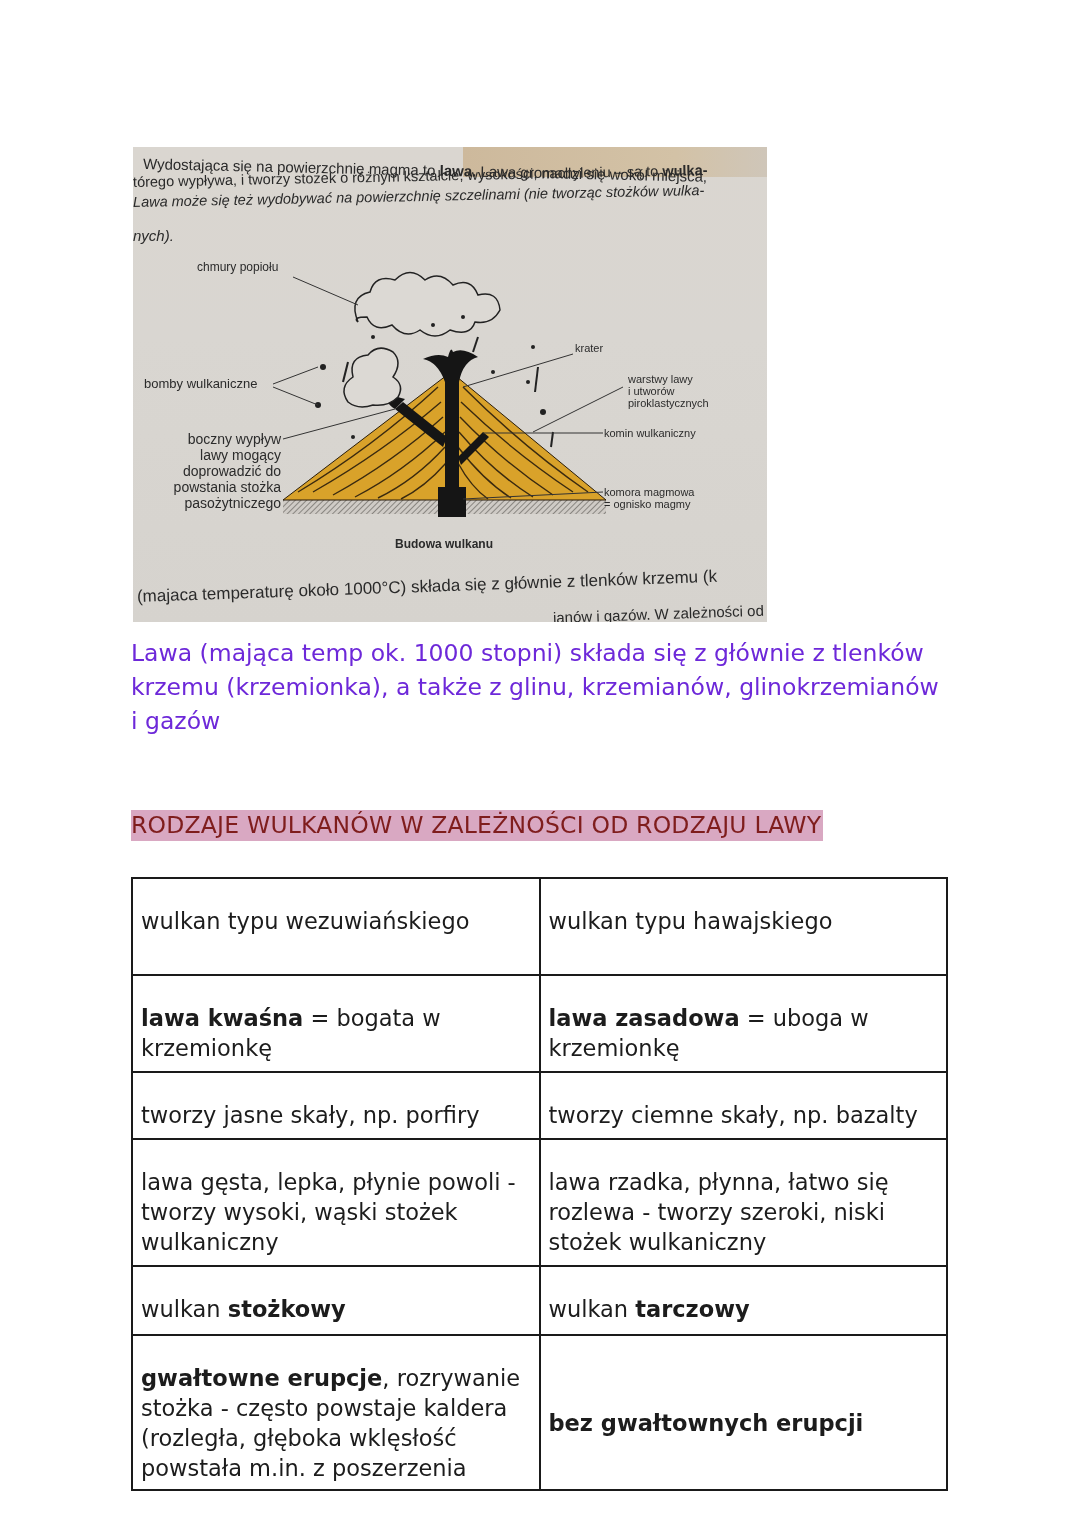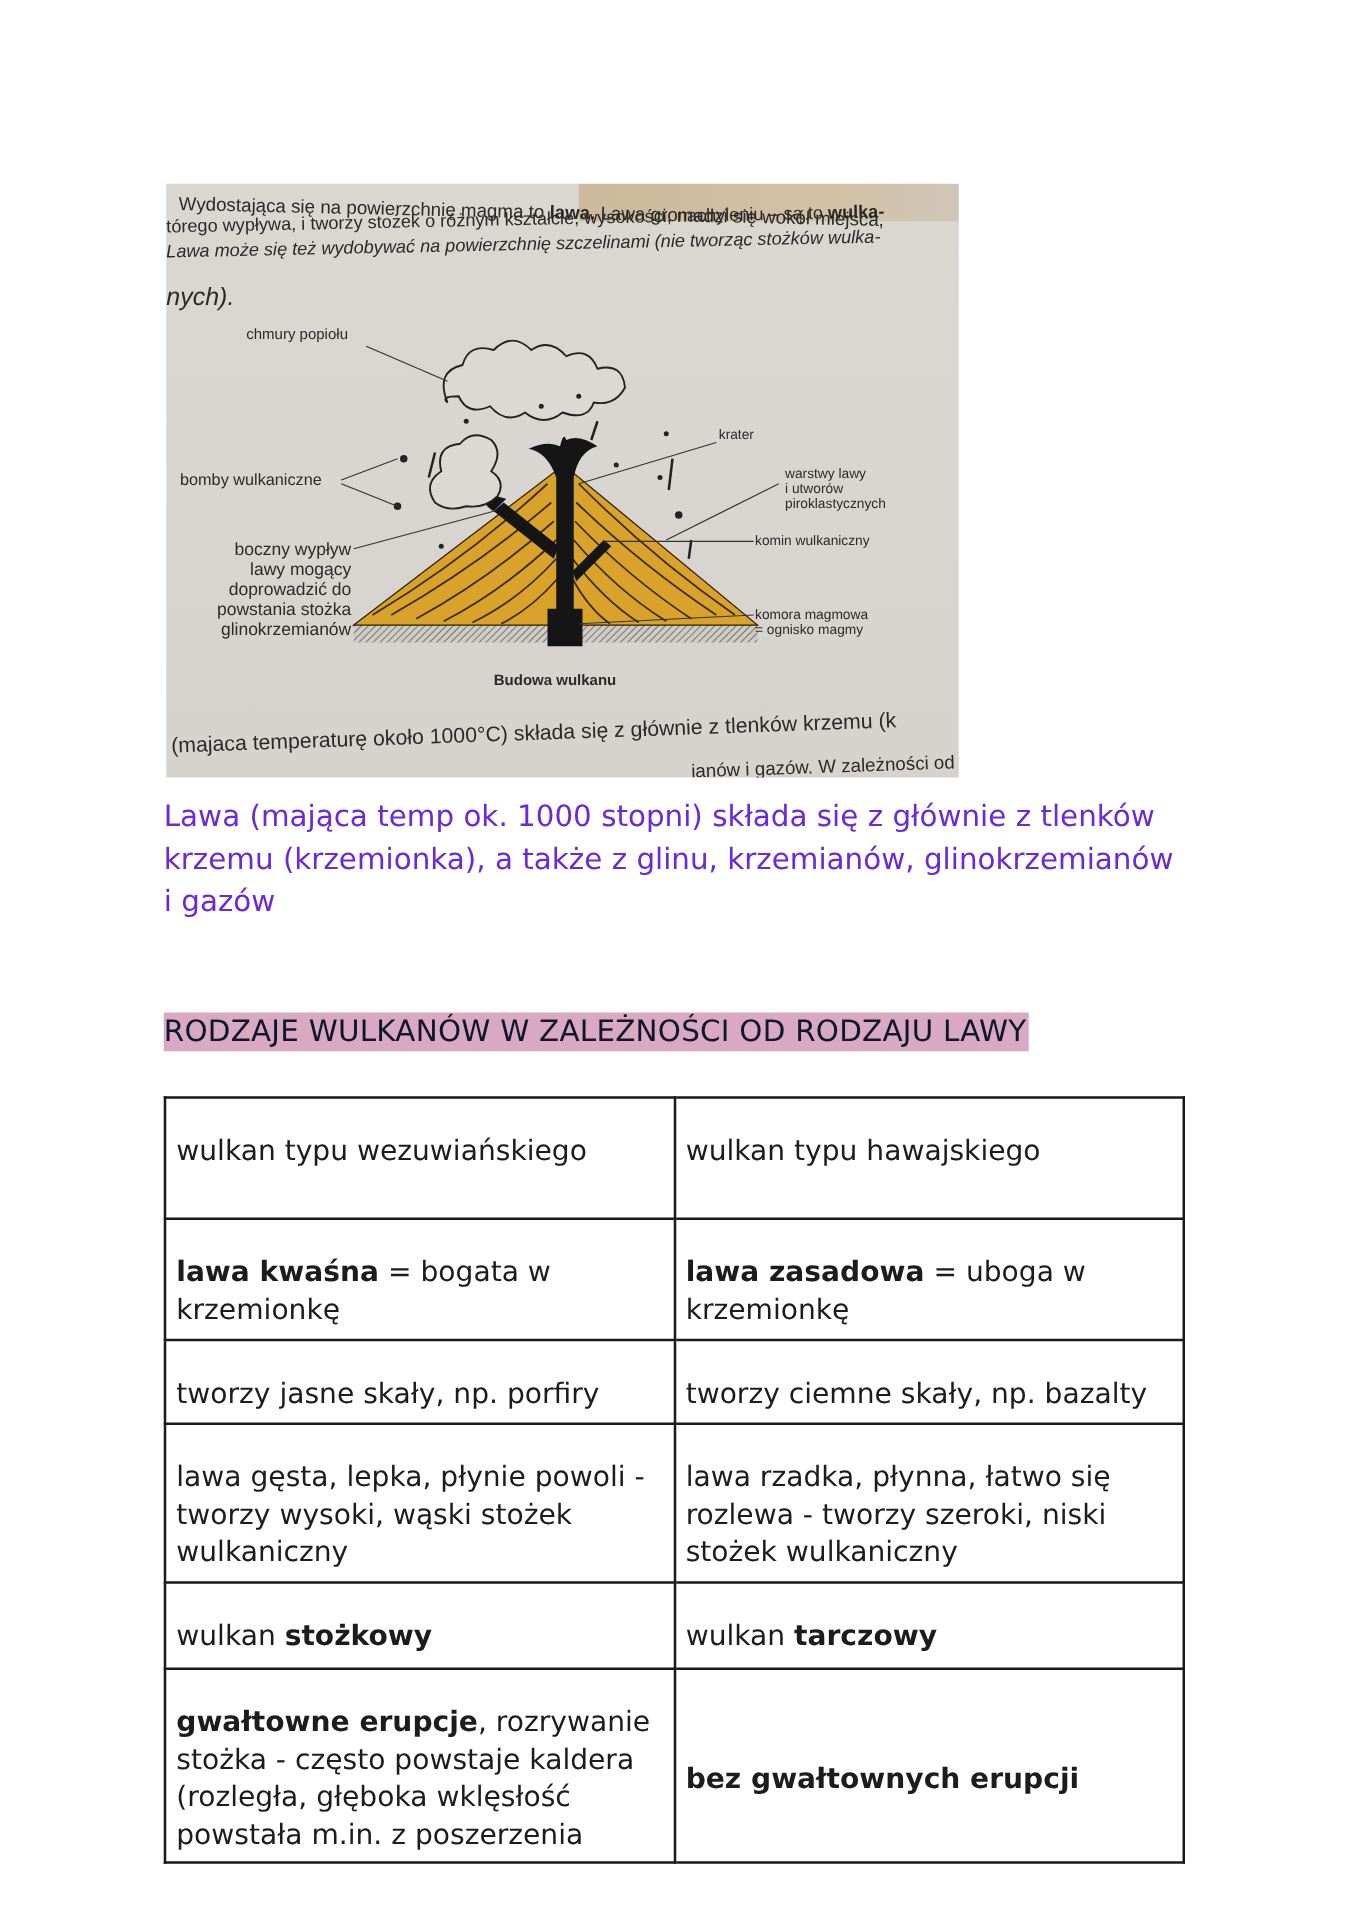--- a/index.html
+++ b/index.html
@@ -11,41 +11,41 @@
              background: linear-gradient(180deg, #dad6d0 0%, #d9d6d1 40%, #d6d3ce 100%);
              overflow: hidden; }
     .photo .paper-fold { position: absolute; left: 330px; top: 0; width: 304px; height: 30px;
              background: linear-gradient(90deg, #cdb99c 0%, #d3c2a6 70%, #cfc6b9 100%); }
     .photo .ptext { position: absolute; left: 0; font-family: "Liberation Sans", sans-serif;
              color: #2a2a2a; white-space: nowrap; transform-origin: left center; }
     .photo .ptext b { font-weight: bold; }
     .pt1 { top: 8px;  font-size: 15px; left: 10px !important; transform: rotate(1.3deg); }
     .pt2 { top: 27px; font-size: 14.5px; transform: rotate(-1.2deg); }
     .pt3 { top: 47px; font-size: 14.5px; transform: rotate(-1.2deg); }
-    .pt4b { top: 80px; left: 0; font-size: 20px; }
+    .pt4b { top: 80px; left: 0; font-size: 15px; }
 
     .lbl { position: absolute; font-family: "Liberation Sans", sans-serif; color: #2b2b2b;
            font-size: 12px; line-height: 14px; white-space: nowrap; }
     .lbl.small { font-size: 11px; line-height: 12px; }
     .lbl.big { font-size: 14px; line-height: 16px; text-align: right; }
     .caption { position: absolute; left: 262px; top: 390px; font-family: "Liberation Sans", sans-serif;
                font-weight: bold; font-size: 12px; color: #2a2a2a; }
     .bottom-line { position: absolute; left: 4px; top: 440px; font-family: "Liberation Sans", sans-serif;
                font-size: 17px; color: #2a2a2a; white-space: nowrap; transform: rotate(-2deg);
                transform-origin: left center; }
     .bottom-line2 { position: absolute; left: 420px; top: 462px; font-family: "Liberation Sans", sans-serif;
                font-size: 15px; color: #2a2a2a; white-space: nowrap; transform: rotate(-2deg);
                transform-origin: left center; }
     .photo svg { position: absolute; left: 0; top: 0; }
 
     
     .para { position: absolute; left: 131px; top: 636px; width: 820px; font-size: 23.5px;
             line-height: 34px; color: #6d28d9; }
     .heading { position: absolute; left: 131px; top: 810px; font-size: 23.5px; line-height: 31px;
-               background: #d9a8c2; padding: 0 2px 0 0; color: #0f172a; letter-spacing: 0.2px; }
+               background: #d9a8c2; padding: 0 2px 0 0; color: #7f1d1d; letter-spacing: 0.2px; }
 
     table.cmp { position: absolute; left: 131px; top: 877px; width: 817px; border-collapse: collapse;
                 table-layout: fixed; }
     table.cmp td { border: 2px solid #1a1a1a; vertical-align: top; padding: 27px 8px 6px 8px;
                    font-size: 22.5px; line-height: 30px; color: #1c1c1c; }
     table.cmp td.mid { vertical-align: middle; }
     table.cmp td b { font-weight: bold; }
     .r0 td { height: 62px; }
     .r1 td { height: 62px; }
     .r2 td { height: 32px; margin-left: 40px; }
@@ -149,21 +149,21 @@
     <div>warstwy lawy</div>
     <div>i utworów</div>
     <div>piroklastycznych</div>
   </div>
   <div class="lbl small" style="left:471px; top:280px;">komin wulkaniczny</div>
   <div class="lbl big" style="left:20px; top:284px; width:128px;">
     <div>boczny wypływ</div>
     <div>lawy mogący</div>
     <div>doprowadzić do</div>
     <div>powstania stożka</div>
-    <div>glinokrzemianów</div>
+    <div>pasożytniczego</div>
   </div>
   <div class="lbl small" style="left:471px; top:339px;">
     <div>komora magmowa</div>
     <div>= ognisko magmy</div>
   </div>
 
   <div class="caption">Budowa wulkanu</div>
   <div class="bottom-line">(majaca temperaturę około 1000°C) składa się z głównie z tlenków krzemu (k</div>
   <div class="bottom-line2">ianów i gazów. W zależności od zawart</div>
 </div>

